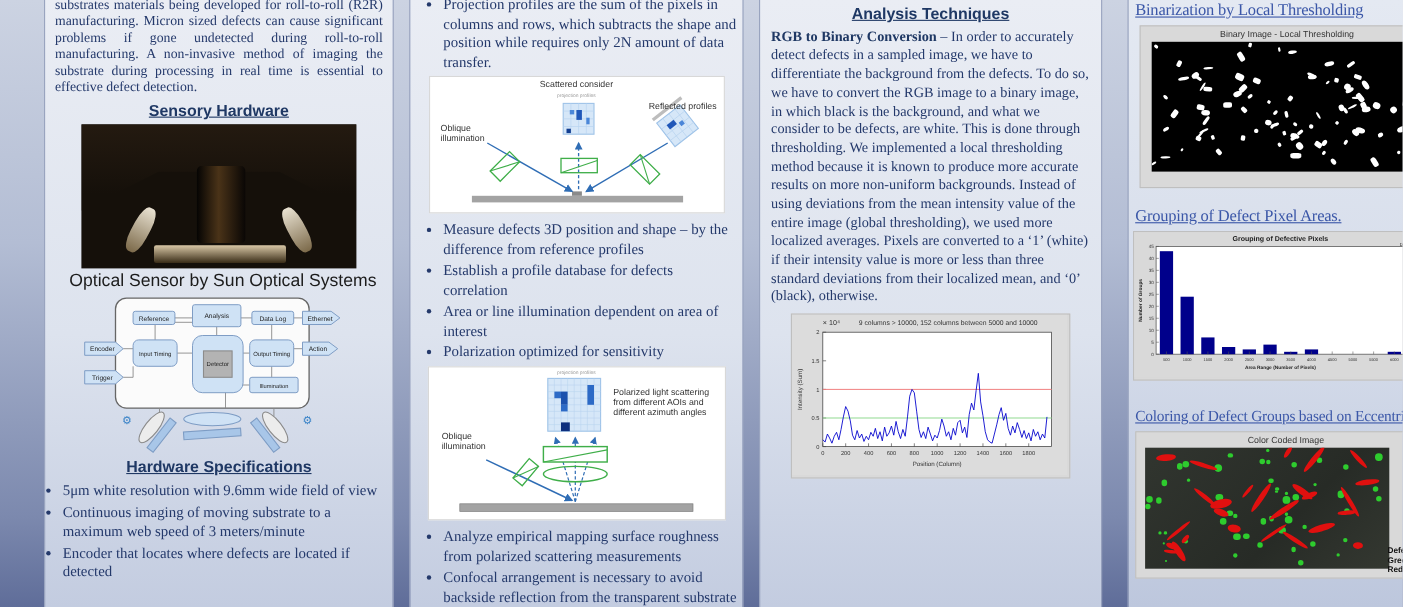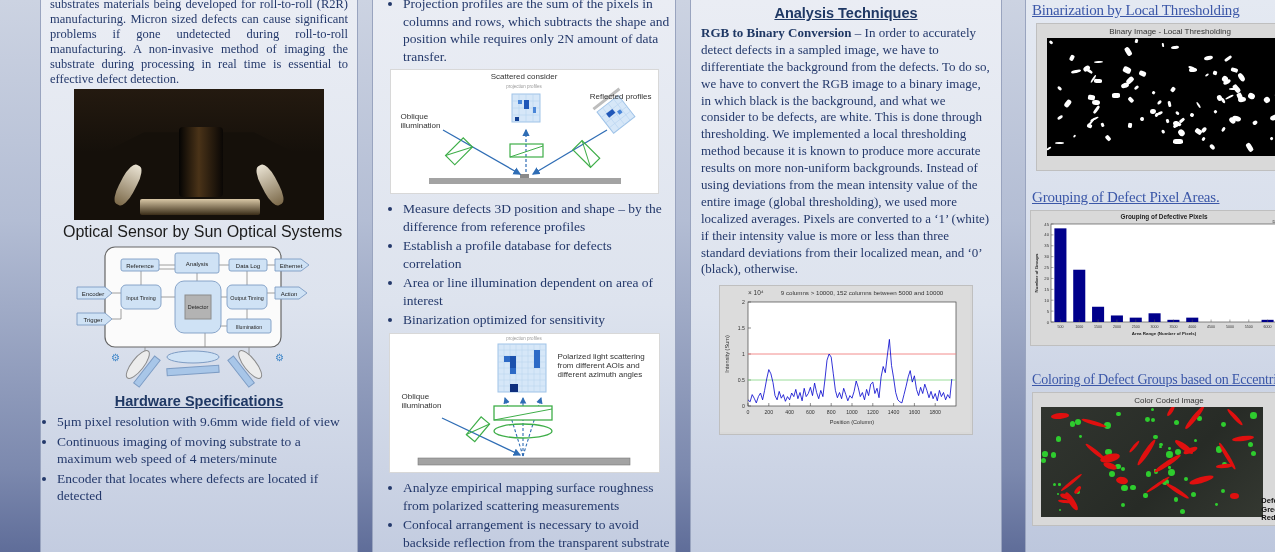--- a/index.html
+++ b/index.html
@@ -55,20 +55,21 @@
   .p3 b{color:#1f3864;}
   svg text{font-family:"Liberation Sans",sans-serif;}
 </style>
 </head>
 <body>
 
 <div class="poster">
 
   <section class="panel col1">
     <p class="serif intro">substrates materials being developed for roll-to-roll (R2R) manufacturing.  Micron sized defects can cause significant problems if gone undetected during roll-to-roll manufacturing. A non-invasive method of imaging the substrate during processing in real time is essential to effective defect detection.</p>
+    <h2 class="sans">Sensory Hardware</h2>
 
     <div class="photo">
       <div class="p-top"></div>
       <div class="p-barrel"></div>
       <div class="p-glint-l"></div>
       <div class="p-glint-r"></div>
       <div class="p-base"></div>
     </div>
     <div class="caption">Optical Sensor by Sun Optical Systems</div>
 
@@ -130,22 +131,22 @@
       <g transform="rotate(-38 198 124)">
         <ellipse cx="202" cy="124" rx="6" ry="17" fill="#ececec" stroke="#8a8a8a"></ellipse>
         <rect x="187" y="107" width="7" height="34" fill="#a8c6e8" stroke="#7d9cc4"></rect>
       </g>
       <text x="62" y="118" font-size="10" fill="#3d85c8">⚙</text>
       <text x="226" y="118" font-size="10" fill="#3d85c8">⚙</text>
     </svg>
 
     <h2 class="sans" style="margin-top:4px;">Hardware Specifications</h2>
     <ul style="padding-left:16px;margin-right:6px;">
-      <li>5μm pixel resolution with 9.6mm wide field of view</li>
-      <li>Continuous imaging of moving substrate  to a maximum web speed of 4 meters/minute</li>
+      <li>5μm white resolution with 9.6mm wide field of view</li>
+      <li>Continuous imaging of moving substrate  to a maximum web speed of 3 meters/minute</li>
       <li>Encoder that locates where defects are located if detected</li>
     </ul>
   </section>
 
   <section class="panel col2">
     <ul class="cut-top" style="padding-left:30px;padding-right:4px;">
       <li>Projection profiles are the sum of the pixels in columns and rows, which subtracts the shape and position while requires only 2N amount of data transfer.</li>
     </ul>
 
     <div class="diagram d1">
@@ -190,21 +191,21 @@
           <rect x="6" y="7" width="8" height="5" fill="#2057b8"></rect>
             <rect x="16" y="12" width="4" height="4" fill="#4a86d8"></rect>
         </g>
       </svg>
     </div>
 
     <ul style="padding-left:30px;padding-right:2px;margin-top:6px;">
       <li>Measure defects 3D position and shape – by the difference from reference profiles</li>
       <li>Establish a profile database for defects correlation</li>
       <li>Area or line illumination dependent on area of interest</li>
-      <li>Binarization optimized for sensitivity</li>
+      <li>Polarization optimized for sensitivity</li>
     </ul>
 
     <div class="diagram d2">
       <span class="lbl lbl-micro" style="left:50%;top:2px;transform:translateX(-50%);">projection profiles</span>
       <span class="lbl" style="left:168px;top:18px;width:96px;">Polarized light scattering
 from different AOIs and
 different azimuth angles</span>
       <span class="lbl" style="left:12px;top:58px;">Oblique
 illumination</span>
       <svg width="269" height="138" viewBox="0 0 269 138">

